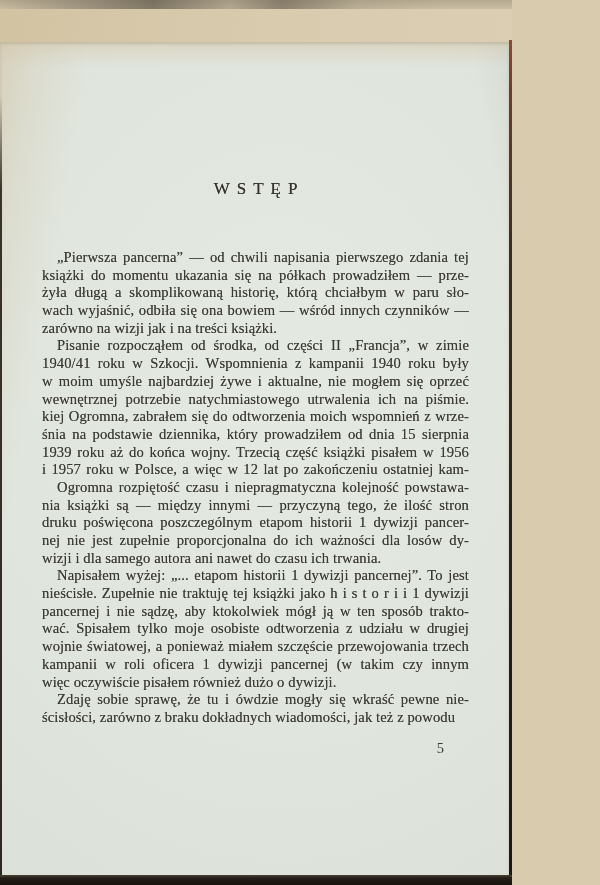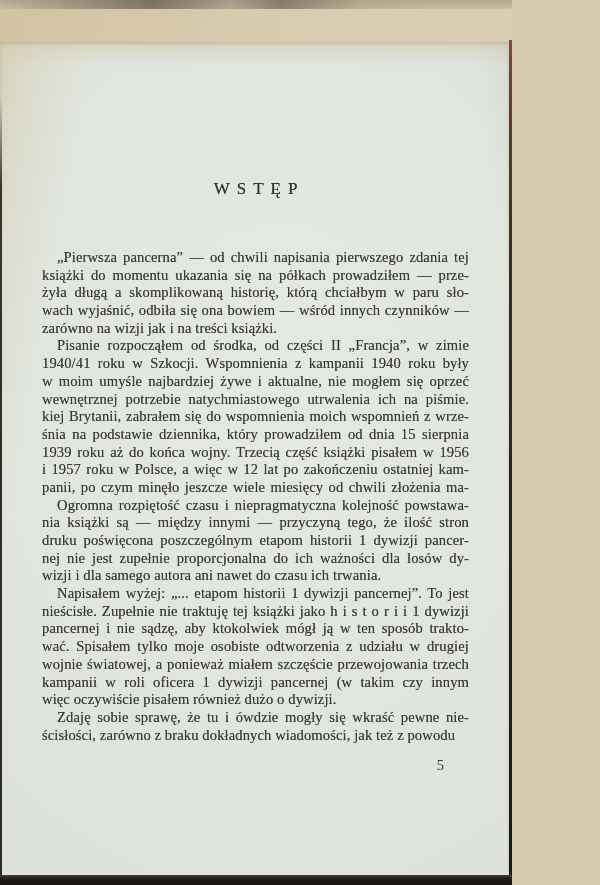--- a/index.html
+++ b/index.html
@@ -70,25 +70,24 @@
       <div class="body">
           <div class="line indent">„Pierwsza pancerna” — od chwili napisania pierwszego zdania tej</div>
           <div class="line">książki do momentu ukazania się na półkach prowadziłem — prze-</div>
           <div class="line">żyła długą a skomplikowaną historię, którą chciałbym w paru sło-</div>
           <div class="line">wach wyjaśnić, odbiła się ona bowiem — wśród innych czynników —</div>
           <div class="line last">zarówno na wizji jak i na treści książki.</div>
           <div class="line indent">Pisanie rozpocząłem od środka, od części II „Francja”, w zimie</div>
           <div class="line">1940/41 roku w Szkocji. Wspomnienia z kampanii 1940 roku były</div>
           <div class="line">w moim umyśle najbardziej żywe i aktualne, nie mogłem się oprzeć</div>
           <div class="line">wewnętrznej potrzebie natychmiastowego utrwalenia ich na piśmie.</div>
-          <div class="line">kiej Brytanii, zabrałem się do wspomnienia moich wspomnień z wrze-</div>
+          <div class="line">kiej Ogromna, zabrałem się do odtworzenia moich wspomnień z wrze-</div>
           <div class="line">śnia na podstawie dziennika, który prowadziłem od dnia 15 sierpnia</div>
           <div class="line">1939 roku aż do końca wojny. Trzecią część książki pisałem w 1956</div>
           <div class="line">i 1957 roku w Polsce, a więc w 12 lat po zakończeniu ostatniej kam-</div>
-          <div class="line">panii, po czym minęło jeszcze wiele miesięcy od chwili złożenia ma-</div>
           <div class="line indent">Ogromna rozpiętość czasu i niepragmatyczna kolejność powstawa-</div>
           <div class="line">nia książki są — między innymi — przyczyną tego, że ilość stron</div>
           <div class="line">druku poświęcona poszczególnym etapom historii 1 dywizji pancer-</div>
           <div class="line">nej nie jest zupełnie proporcjonalna do ich ważności dla losów dy-</div>
           <div class="line last">wizji i dla samego autora ani nawet do czasu ich trwania.</div>
           <div class="line indent">Napisałem wyżej: „... etapom historii 1 dywizji pancernej”. To jest</div>
           <div class="line">nieścisłe. Zupełnie nie traktuję tej książki jako h i s t o r i i 1 dywizji</div>
           <div class="line">pancernej i nie sądzę, aby ktokolwiek mógł ją w ten sposób trakto-</div>
           <div class="line">wać. Spisałem tylko moje osobiste odtworzenia z udziału w drugiej</div>
           <div class="line">wojnie światowej, a ponieważ miałem szczęście przewojowania trzech</div>

